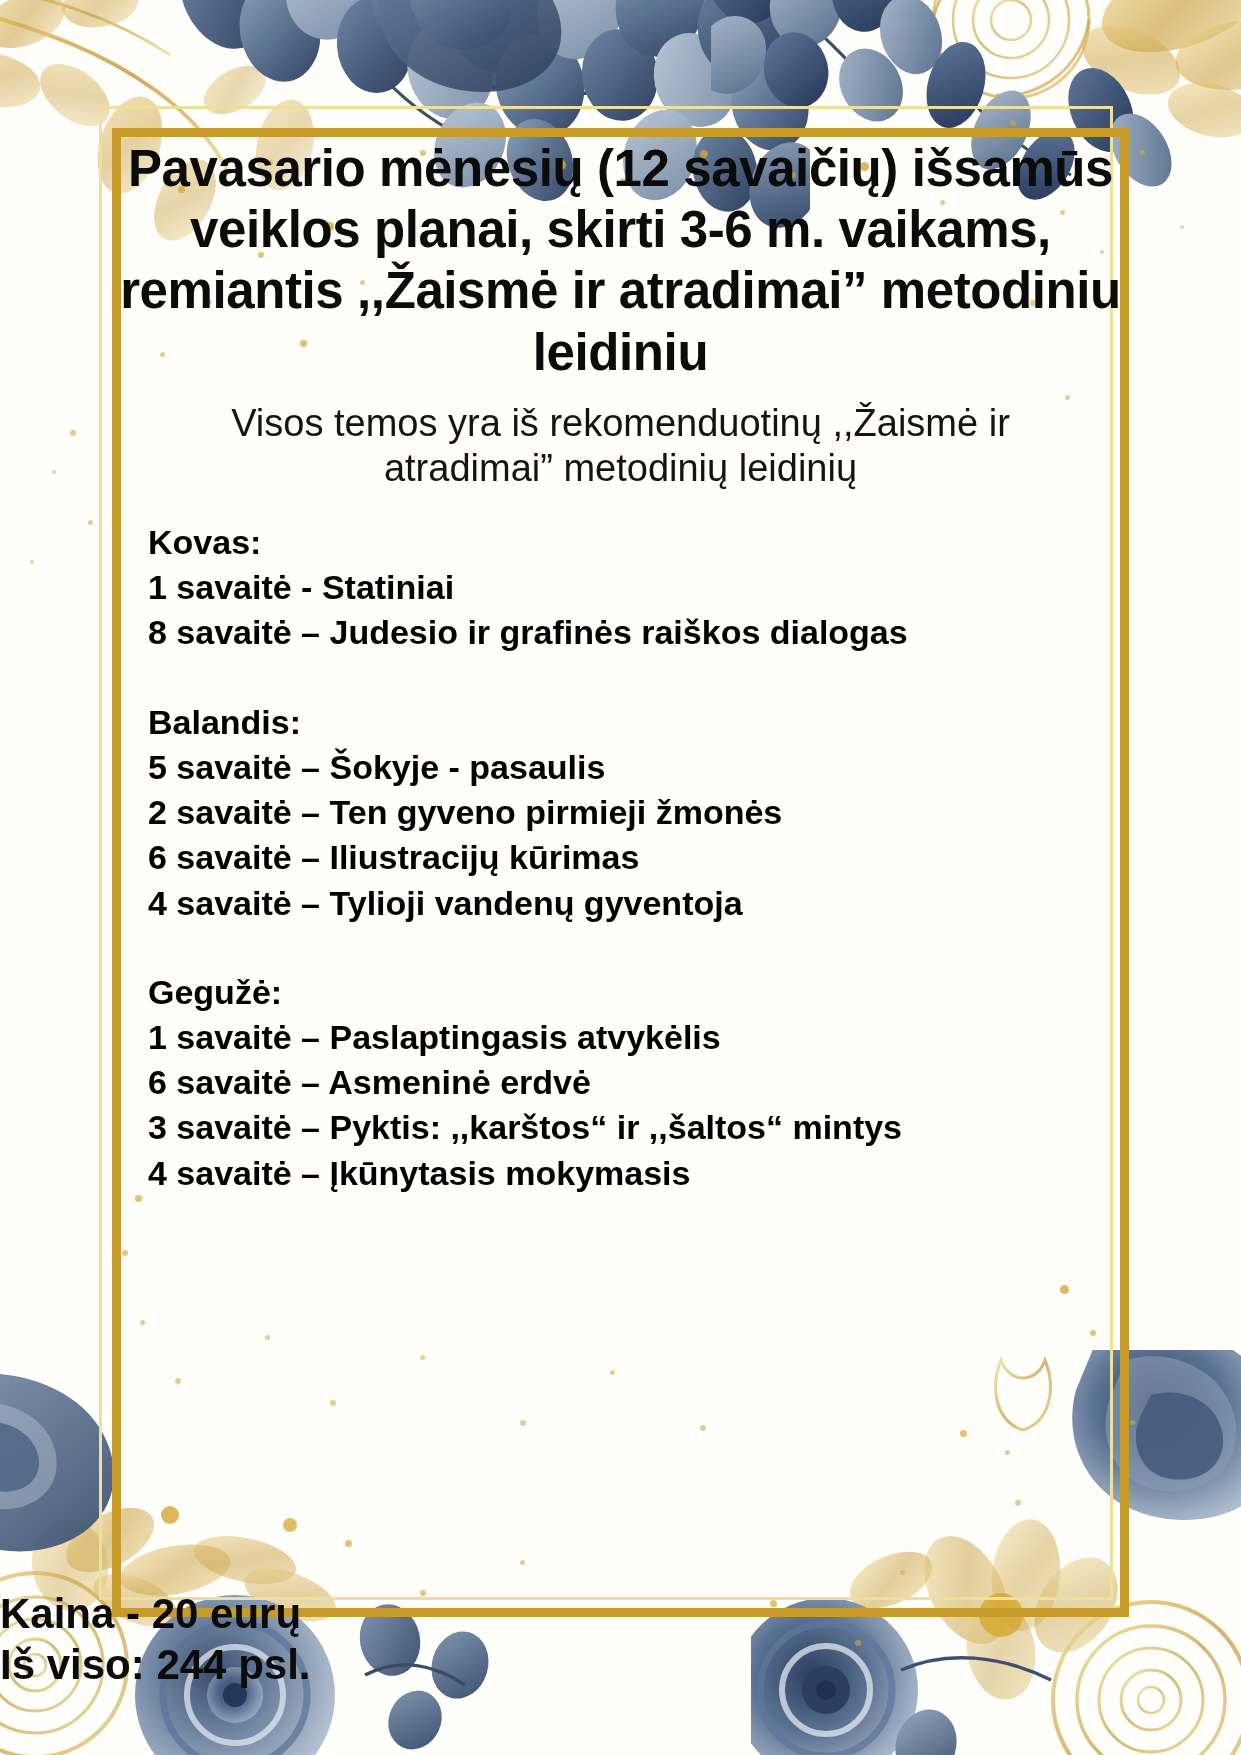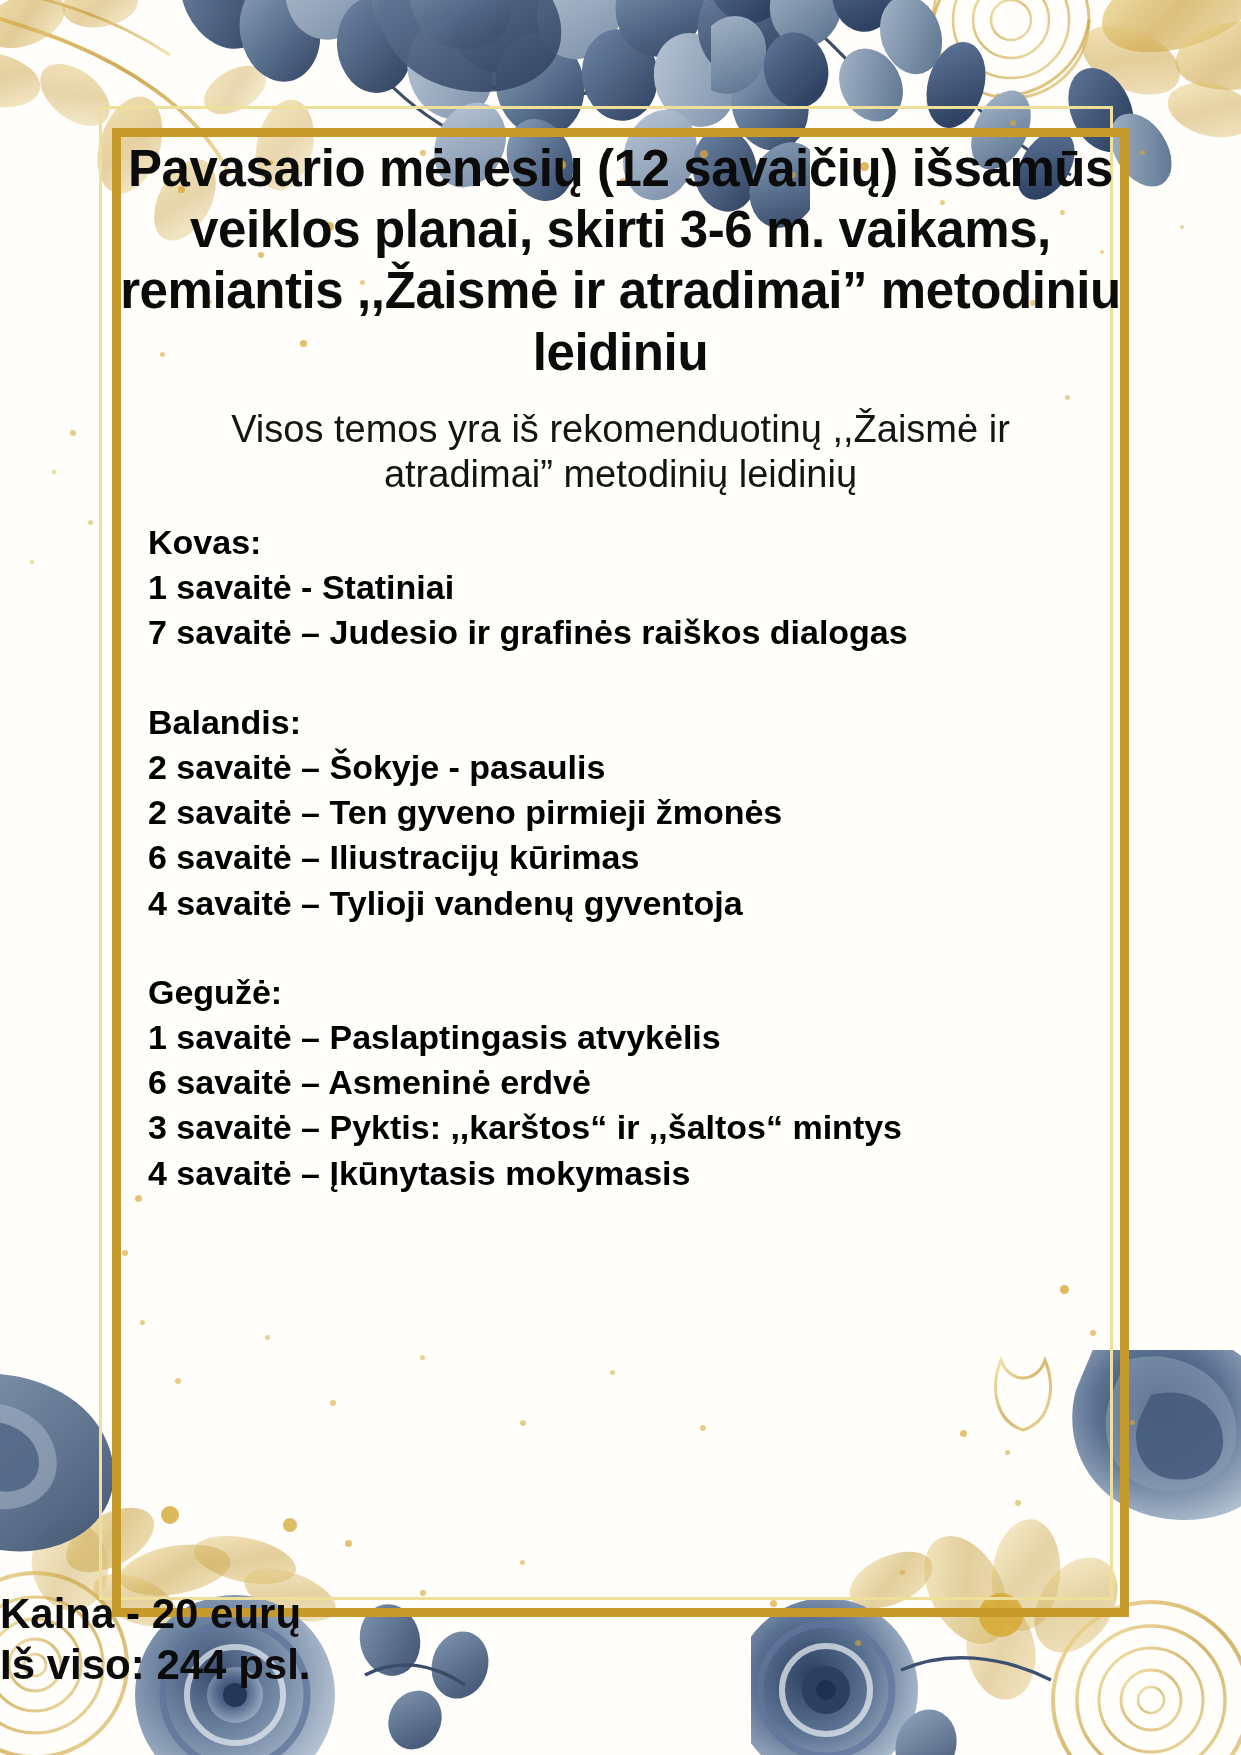--- a/index.html
+++ b/index.html
@@ -45,21 +45,21 @@
   .title{
     margin:0;
     padding:138px 86px 0 86px;
     font-size:51px;
     font-weight:bold;
     line-height:1.20;
     color:#0b0b0b;
     letter-spacing:-0.4px;
   }
   .subtitle{
-    margin:10px;
+    margin:4px;
     padding:14px 150px 0 150px;
     font-size:38px;
     font-weight:normal;
     line-height:1.20;
     color:#141414;
   }
 
   .body-block{
     position:absolute;
     left:148px;
@@ -387,24 +387,24 @@
   </div>
 
   <div class="content">
     <h1 class="title">Pavasario mėnesių (12 savaičių) išsamūs veiklos planai, skirti 3-6 m. vaikams, remiantis ,,Žaismė ir atradimai” metodiniu leidiniu</h1>
     <p class="subtitle">Visos temos yra iš rekomenduotinų ,,Žaismė ir atradimai” metodinių leidinių</p>
   </div>
 
   <div class="body-block" id="sections-root">
       <div class="month">Kovas:</div>
       <div class="week">1 savaitė - Statiniai</div>
-      <div class="week">7 savaitė – Judesio ir grafinės raiškos dialogas</div>
+      <div class="week">8 savaitė – Judesio ir grafinės raiškos dialogas</div>
       <div class="gap"></div>
       <div class="month">Balandis:</div>
-      <div class="week">2 savaitė – Šokyje - pasaulis</div>
+      <div class="week">5 savaitė – Šokyje - pasaulis</div>
       <div class="week">2 savaitė – Ten gyveno pirmieji žmonės</div>
       <div class="week">6 savaitė – Iliustracijų kūrimas</div>
       <div class="week">4 savaitė – Tylioji vandenų gyventoja</div>
       <div class="gap"></div>
       <div class="month">Gegužė:</div>
       <div class="week">1 savaitė – Paslaptingasis atvykėlis</div>
       <div class="week">6 savaitė – Asmeninė erdvė</div>
       <div class="week">3 savaitė – Pyktis: ,,karštos“ ir ,,šaltos“ mintys</div>
       <div class="week">4 savaitė – Įkūnytasis mokymasis</div>
     </div>

